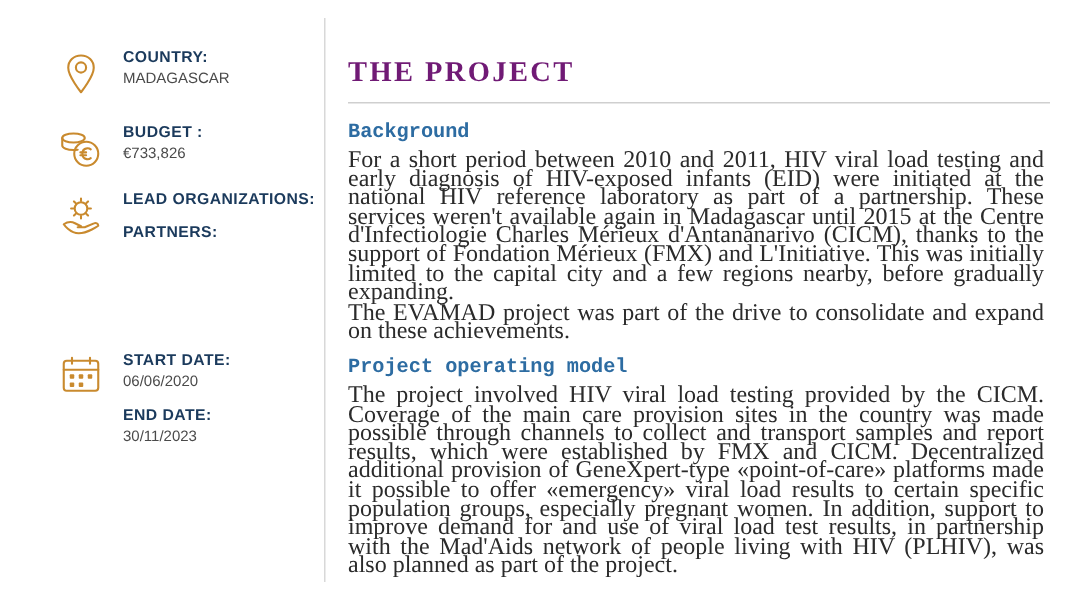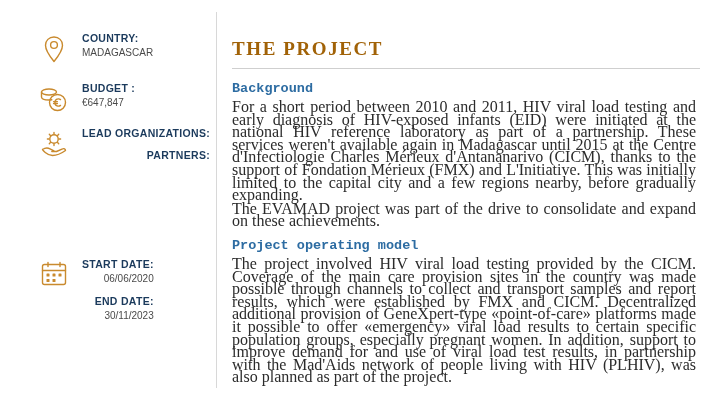--- a/index.html
+++ b/index.html
@@ -80,21 +80,21 @@
     position: absolute;
     left: 232px;
     top: 0;
     width: 470px;
     height: 400px;
     box-sizing: border-box;
     padding-top: 38px;
   }
   h1.section-title {
     font-family: "Liberation Serif", serif;
-    color: #a16207;
+    color: #701a75;
     font-size: 19px;
     font-weight: bold;
     letter-spacing: 1.6px;
     margin: 0 0 4px 0;
     text-transform: uppercase;
   }
   .rule {
     height: 1px;
     background: #cfcfcf;
     margin: 8px 0 12px 0;
@@ -154,39 +154,39 @@
         <svg width="30" height="30" viewBox="0 0 30 30">
           <ellipse class="ico-stroke" cx="10" cy="8" rx="7.5" ry="3"></ellipse>
           <path class="ico-stroke" d="M2.5 8 V13 C2.5 14.7 5.9 16 10 16 C11 16 11.9 15.9 12.8 15.8"></path>
           <circle class="ico-stroke" cx="18.5" cy="18.5" r="8"></circle>
           <path class="ico-stroke" d="M21.5 15.6 C20.8 15 19.8 14.7 18.8 14.9 C17.1 15.2 15.9 16.7 15.9 18.5 C15.9 20.3 17.1 21.8 18.8 22.1 C19.8 22.3 20.8 22 21.5 21.4"></path>
           <path class="ico-stroke" d="M14.6 17.6 H18.4 M14.6 19.5 H18.4"></path>
         </svg>
       </div>
       <div class="meta-text">
         <p class="meta-label">BUDGET :</p>
-        <p class="meta-value">€647,847</p>
-      </div>
-    </div>
-
-    <div class="meta-row" style="left:0; top:127px;text-align:right;">
+        <p class="meta-value">€733,826</p>
+      </div>
+    </div>
+
+    <div class="meta-row" style="left:0; top:127px;">
       <div class="meta-icon">
         <svg width="30" height="30" viewBox="0 0 30 30">
           <circle class="ico-stroke" cx="15" cy="10" r="4.2"></circle>
           <path class="ico-stroke" d="M15 3.4 V5 M15 15 V16.6 M21.6 10 H20 M10 10 H8.4 M19.7 5.3 L18.6 6.4 M11.4 13.6 L10.3 14.7 M19.7 14.7 L18.6 13.6 M11.4 6.4 L10.3 5.3"></path>
           <path class="ico-stroke" d="M3.5 20.5 C6 18.8 8.5 18.5 11 19.8 L15 21.8 M3.5 20.5 C3.5 20.5 7.5 26.5 13.5 26.5 C19.5 26.5 26.5 21.5 26.5 21.5 C26.5 20 25 19.2 23.6 19.9 L17.5 22.5 H12.8"></path>
         </svg>
       </div>
       <div class="meta-text">
         <p class="meta-label">LEAD ORGANIZATIONS:</p>
         <p class="meta-label" style="margin-top:9px;">PARTNERS:</p>
       </div>
     </div>
 
-    <div class="meta-row" style="left:0; top:258px;text-align:right;">
+    <div class="meta-row" style="left:0; top:234px;">
       <div class="meta-icon">
         <svg width="28" height="28" viewBox="0 0 28 28">
           <rect class="ico-stroke" x="2.5" y="4.5" width="23" height="20" rx="2"></rect>
           <path class="ico-stroke" d="M2.5 10.5 H25.5"></path>
           <path class="ico-stroke" d="M8 2.5 V6.5 M20 2.5 V6.5"></path>
           <rect class="ico-fill" x="6.5" y="13.5" width="3" height="3" rx="0.6"></rect>
           <rect class="ico-fill" x="12.5" y="13.5" width="3" height="3" rx="0.6"></rect>
           <rect class="ico-fill" x="18.5" y="13.5" width="3" height="3" rx="0.6"></rect>
           <rect class="ico-fill" x="6.5" y="19" width="3" height="3" rx="0.6"></rect>
           <rect class="ico-fill" x="12.5" y="19" width="3" height="3" rx="0.6"></rect>

